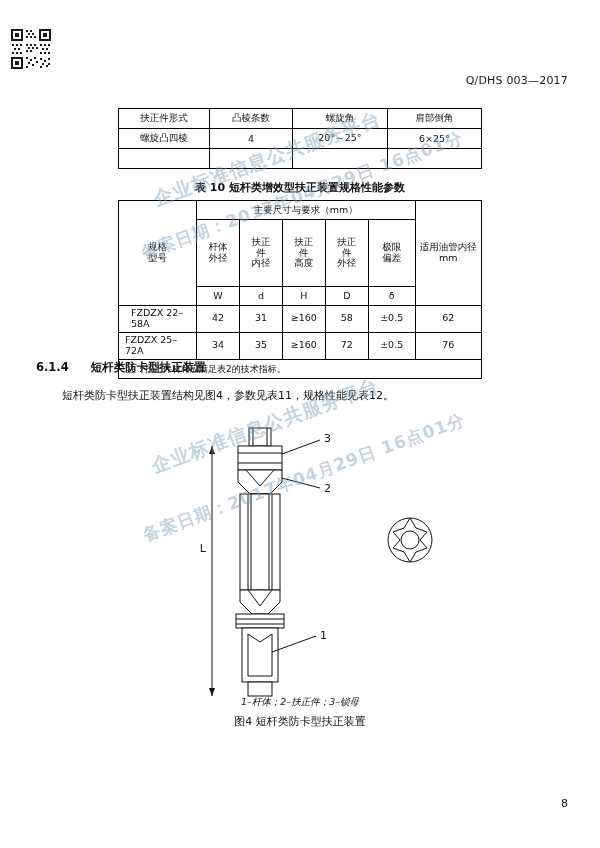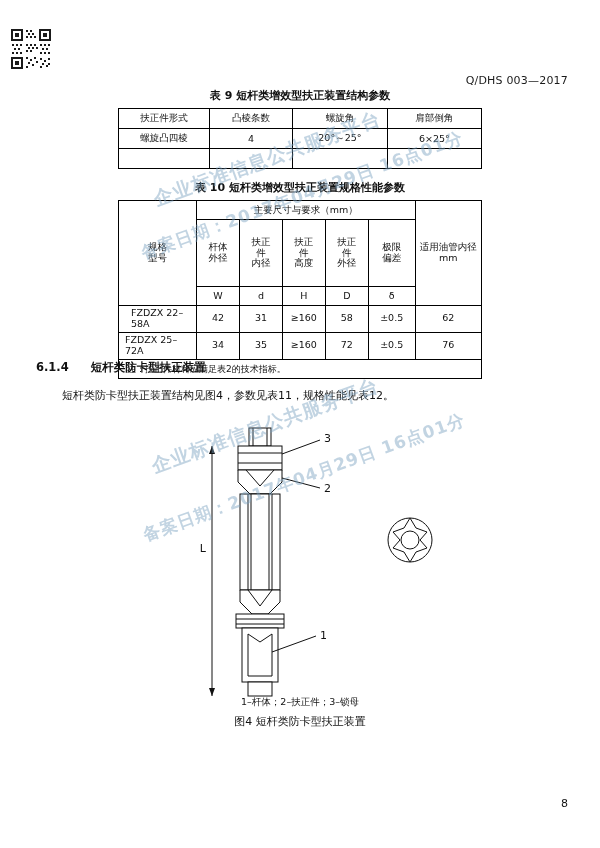--- a/index.html
+++ b/index.html
@@ -213,21 +213,20 @@
         <rect x="32" y="35" width="2" height="2"></rect>
         <rect x="36" y="37" width="2" height="2"></rect>
         <rect x="30" y="38" width="2" height="2"></rect>
         <rect x="38" y="35" width="2" height="2"></rect>
       </g>
     </svg>
   </div>
 
   <div class="header-code">Q/DHS 003—2017</div>
 
-  <div class="table-caption" style="top:88px;">表 9    短杆类增效型扶正装置结构参数</div>
 
   <table class="doc" id="table9">
     <tbody>
         <tr>
       <td style="width:25%;">扶正件形式</td>
       <td style="width:23%;">凸棱条数</td>
       <td style="width:26%;">螺旋角</td>
       <td style="width:26%;">肩部倒角</td>
     </tr>
     <tr>
@@ -367,21 +366,21 @@
         <line x1="162" y1="58" x2="200" y2="68"></line>
         <line x1="152" y1="232" x2="196" y2="216"></line>
       </g>
       <g font-family="DejaVu Sans" font-size="11" fill="#111">
         <text x="86" y="132" text-anchor="end">L</text>
         <text x="204" y="22">3</text>
         <text x="204" y="72">2</text>
         <text x="200" y="219">1</text>
       </g>
     </svg>
-    <div class="fig-caption-small" style="top:276px;">1–杆体；2–扶正件；3–锁母</div>
+    <div class="fig-caption-small" style="top:276px;font-style:italic;">1–杆体；2–扶正件；3–锁母</div>
     <div class="fig-caption" style="top:294px;">图4  短杆类防卡型扶正装置</div>
   </div>
 
   <div class="watermark wm-a">企业标准信息公共服务平台</div>
   <div class="watermark wm-b">备案日期：2017年04月29日 16点01分</div>
   <div class="watermark wm-c">企业标准信息公共服务平台</div>
   <div class="watermark wm-d">备案日期：2017年04月29日 16点01分</div>
 
   <div class="page-number">8</div>
 </div>

